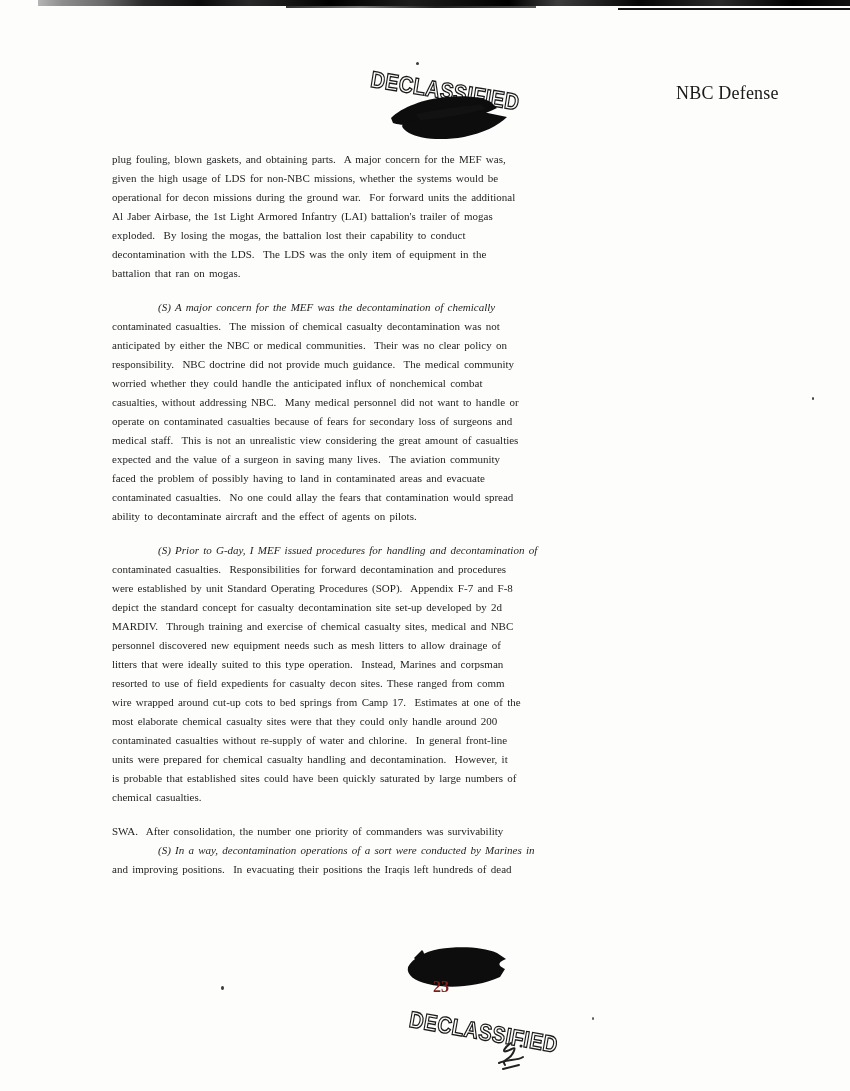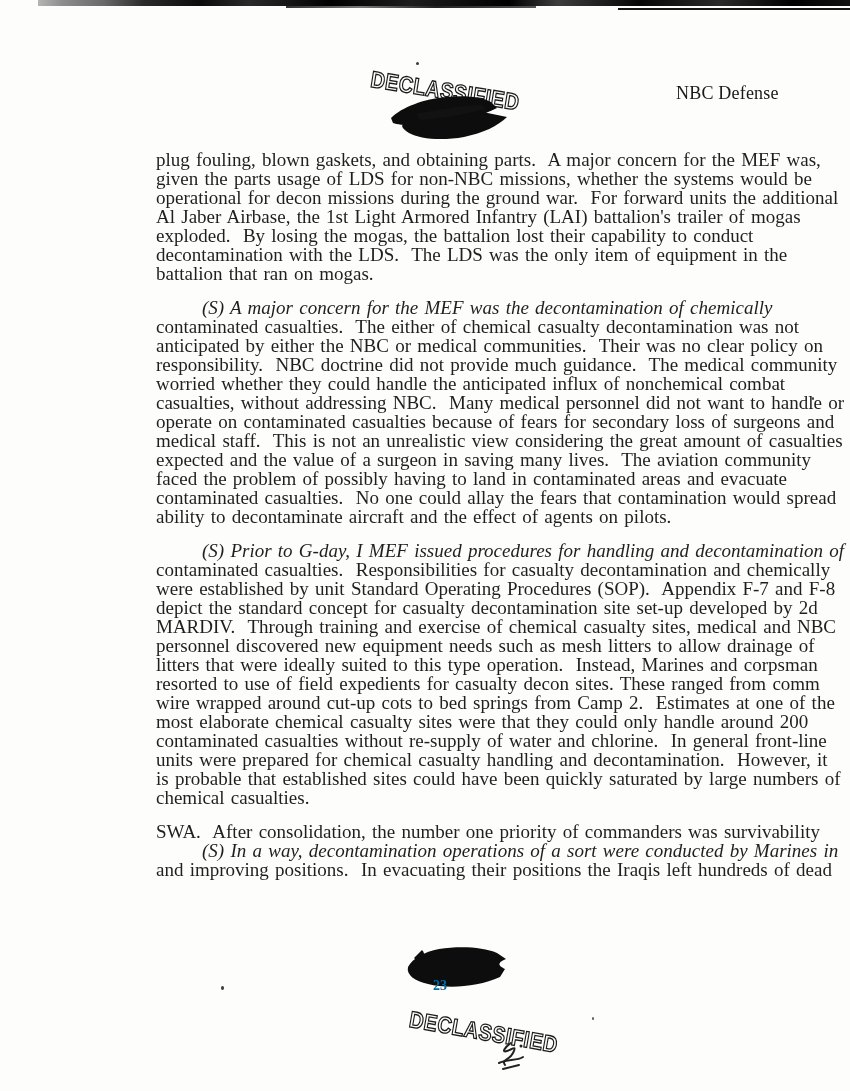--- a/index.html
+++ b/index.html
@@ -45,36 +45,35 @@
     transform:rotate(10deg) scaleX(0.86);
     transform-origin:left top;
   }
   .header-label{
     position:absolute;left:676px;top:83px;
     font-size:18px;letter-spacing:0.2px;color:#191919;
   }
   
   .doc-body{
     position:absolute;left:112px;top:150px;width:660px;
-    font-size:19px;
+    font-size:11px;
     word-spacing:1.5px;
-    margin-left:44px;
   }
   .paragraph{margin:0 0 15px 0;}
   .paragraph .line{
     line-height:19px;
     white-space:pre;
   }
   .line.indent{padding-left:46px;font-style:italic;}
   
   .blob{position:absolute;}
   
   .page-number{
     position:absolute;left:433px;top:978px;
-    font-size:14px;font-weight:bold;color:#0369a1;
+    font-size:16px;font-weight:bold;color:#7f1d1d;
   }
   .artifact-dot{
     position:absolute;width:3px;height:3px;border-radius:50%;background:#3a3a3a;
   }
   .dot-1{left:416px;top:62px;}
   .dot-2{left:221px;top:986px;width:3px;height:4px;}
   .dot-3{left:812px;top:397px;width:2px;height:3px;}
   .dot-4{left:592px;top:1017px;width:2px;height:3px;background:#555;}
 </style>
 </head>
@@ -92,51 +91,51 @@
     <path fill="#0d0d0d" d="M5,24 C16,13 38,5 60,3 C80,1 96,3 105,8 L111,14 C98,21 76,26 54,29 C34,32 15,32 7,29 Z"></path>
     <path fill="#0d0d0d" d="M20,27 C44,25 70,20 92,17 L121,23 C112,32 97,39 78,43 C56,47 33,45 23,39 C15,34 14,31 20,27 Z"></path>
     <path fill="#141414" opacity="0.85" d="M30,20 C50,16 75,12 95,11 L100,15 C80,20 52,25 34,26 Z"></path>
   </svg>
 
   <div class="header-label">NBC Defense</div>
 
   <div class="doc-body">
       <div class="paragraph">
         <div class="line">plug fouling, blown gaskets, and obtaining parts.  A major concern for the MEF was,</div>
-        <div class="line">given the parts usage of LDS for non-NBC missions, whether the systems would be</div>
+        <div class="line">given the high usage of LDS for non-NBC missions, whether the systems would be</div>
         <div class="line">operational for decon missions during the ground war.  For forward units the additional</div>
         <div class="line">Al Jaber Airbase, the 1st Light Armored Infantry (LAI) battalion's trailer of mogas</div>
         <div class="line">exploded.  By losing the mogas, the battalion lost their capability to conduct</div>
         <div class="line">decontamination with the LDS.  The LDS was the only item of equipment in the</div>
         <div class="line">battalion that ran on mogas.</div>
       </div>
       <div class="paragraph">
         <div class="line indent">(S) A major concern for the MEF was the decontamination of chemically</div>
-        <div class="line">contaminated casualties.  The either of chemical casualty decontamination was not</div>
+        <div class="line">contaminated casualties.  The mission of chemical casualty decontamination was not</div>
         <div class="line">anticipated by either the NBC or medical communities.  Their was no clear policy on</div>
         <div class="line">responsibility.  NBC doctrine did not provide much guidance.  The medical community</div>
         <div class="line">worried whether they could handle the anticipated influx of nonchemical combat</div>
         <div class="line">casualties, without addressing NBC.  Many medical personnel did not want to handle or</div>
         <div class="line">operate on contaminated casualties because of fears for secondary loss of surgeons and</div>
         <div class="line">medical staff.  This is not an unrealistic view considering the great amount of casualties</div>
         <div class="line">expected and the value of a surgeon in saving many lives.  The aviation community</div>
         <div class="line">faced the problem of possibly having to land in contaminated areas and evacuate</div>
         <div class="line">contaminated casualties.  No one could allay the fears that contamination would spread</div>
         <div class="line">ability to decontaminate aircraft and the effect of agents on pilots.</div>
       </div>
       <div class="paragraph">
         <div class="line indent">(S) Prior to G-day, I MEF issued procedures for handling and decontamination of</div>
-        <div class="line">contaminated casualties.  Responsibilities for casualty decontamination and chemically</div>
+        <div class="line">contaminated casualties.  Responsibilities for forward decontamination and procedures</div>
         <div class="line">were established by unit Standard Operating Procedures (SOP).  Appendix F-7 and F-8</div>
         <div class="line">depict the standard concept for casualty decontamination site set-up developed by 2d</div>
         <div class="line">MARDIV.  Through training and exercise of chemical casualty sites, medical and NBC</div>
         <div class="line">personnel discovered new equipment needs such as mesh litters to allow drainage of</div>
         <div class="line">litters that were ideally suited to this type operation.  Instead, Marines and corpsman</div>
         <div class="line">resorted to use of field expedients for casualty decon sites. These ranged from comm</div>
-        <div class="line">wire wrapped around cut-up cots to bed springs from Camp 2.  Estimates at one of the</div>
+        <div class="line">wire wrapped around cut-up cots to bed springs from Camp 17.  Estimates at one of the</div>
         <div class="line">most elaborate chemical casualty sites were that they could only handle around 200</div>
         <div class="line">contaminated casualties without re-supply of water and chlorine.  In general front-line</div>
         <div class="line">units were prepared for chemical casualty handling and decontamination.  However, it</div>
         <div class="line">is probable that established sites could have been quickly saturated by large numbers of</div>
         <div class="line">chemical casualties.</div>
       </div>
       <div class="paragraph">
         <div class="line">SWA.  After consolidation, the number one priority of commanders was survivability</div>
         <div class="line indent">(S) In a way, decontamination operations of a sort were conducted by Marines in</div>
         <div class="line">and improving positions.  In evacuating their positions the Iraqis left hundreds of dead</div>

